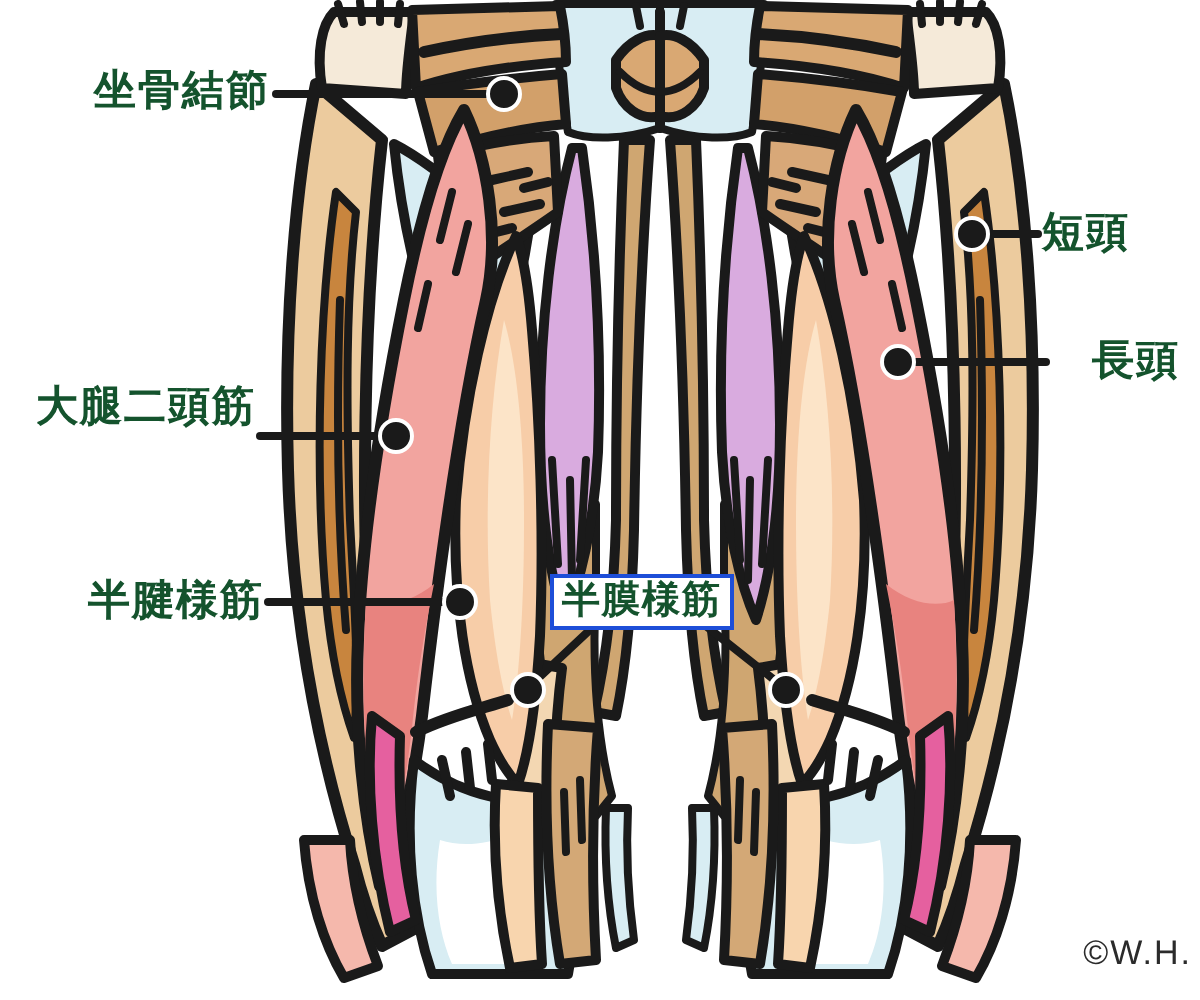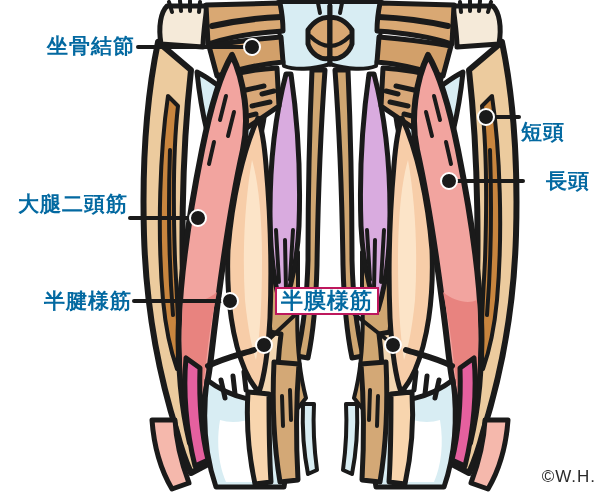--- a/index.html
+++ b/index.html
@@ -1,28 +1,28 @@
 <!DOCTYPE html>
 <html><head>
 <meta charset="utf-8">
 <style>
   html,body{margin:0;padding:0;background:#fff;}
   #stage{position:relative;width:600px;height:500px;background:#ffffff;overflow:hidden;
          font-family:"Liberation Sans","DejaVu Sans",sans-serif;}
   #art{position:absolute;left:0;top:0;}
-  .label{position:absolute;color:#0369a1;font-size:21px;font-weight:bold;
+  .label{position:absolute;color:#14532d;font-size:21px;font-weight:bold;
          letter-spacing:1px;white-space:nowrap;line-height:24px;}
-  .label.boxed{background:#ffffff;border:2px solid #be185d;font-size:22px;
+  .label.boxed{background:#ffffff;border:2px solid #1d4ed8;font-size:19px;
                padding:0 4px;line-height:24px;}
   .credit{position:absolute;color:#2b2b2b;font-size:17px;letter-spacing:1px;}
   
   .pos-ischial{right:465px;top:34px;}
   .pos-biceps{right:472px;top:192px;}
   .pos-semitend{right:468px;top:289px;margin-left:21px;}
-  .pos-short{left:521px;top:120px;}
+  .pos-short{left:521px;top:105px;}
   .pos-long{left:546px;top:169px;text-align:right;}
   .pos-semimem{left:275px;top:287px;}
   .pos-credit{right:4px;top:467px;}
 </style>
 </head>
 <body>
 
 <div id="stage">
 
   <svg id="art" width="600" height="500" viewBox="0 0 600 500">

